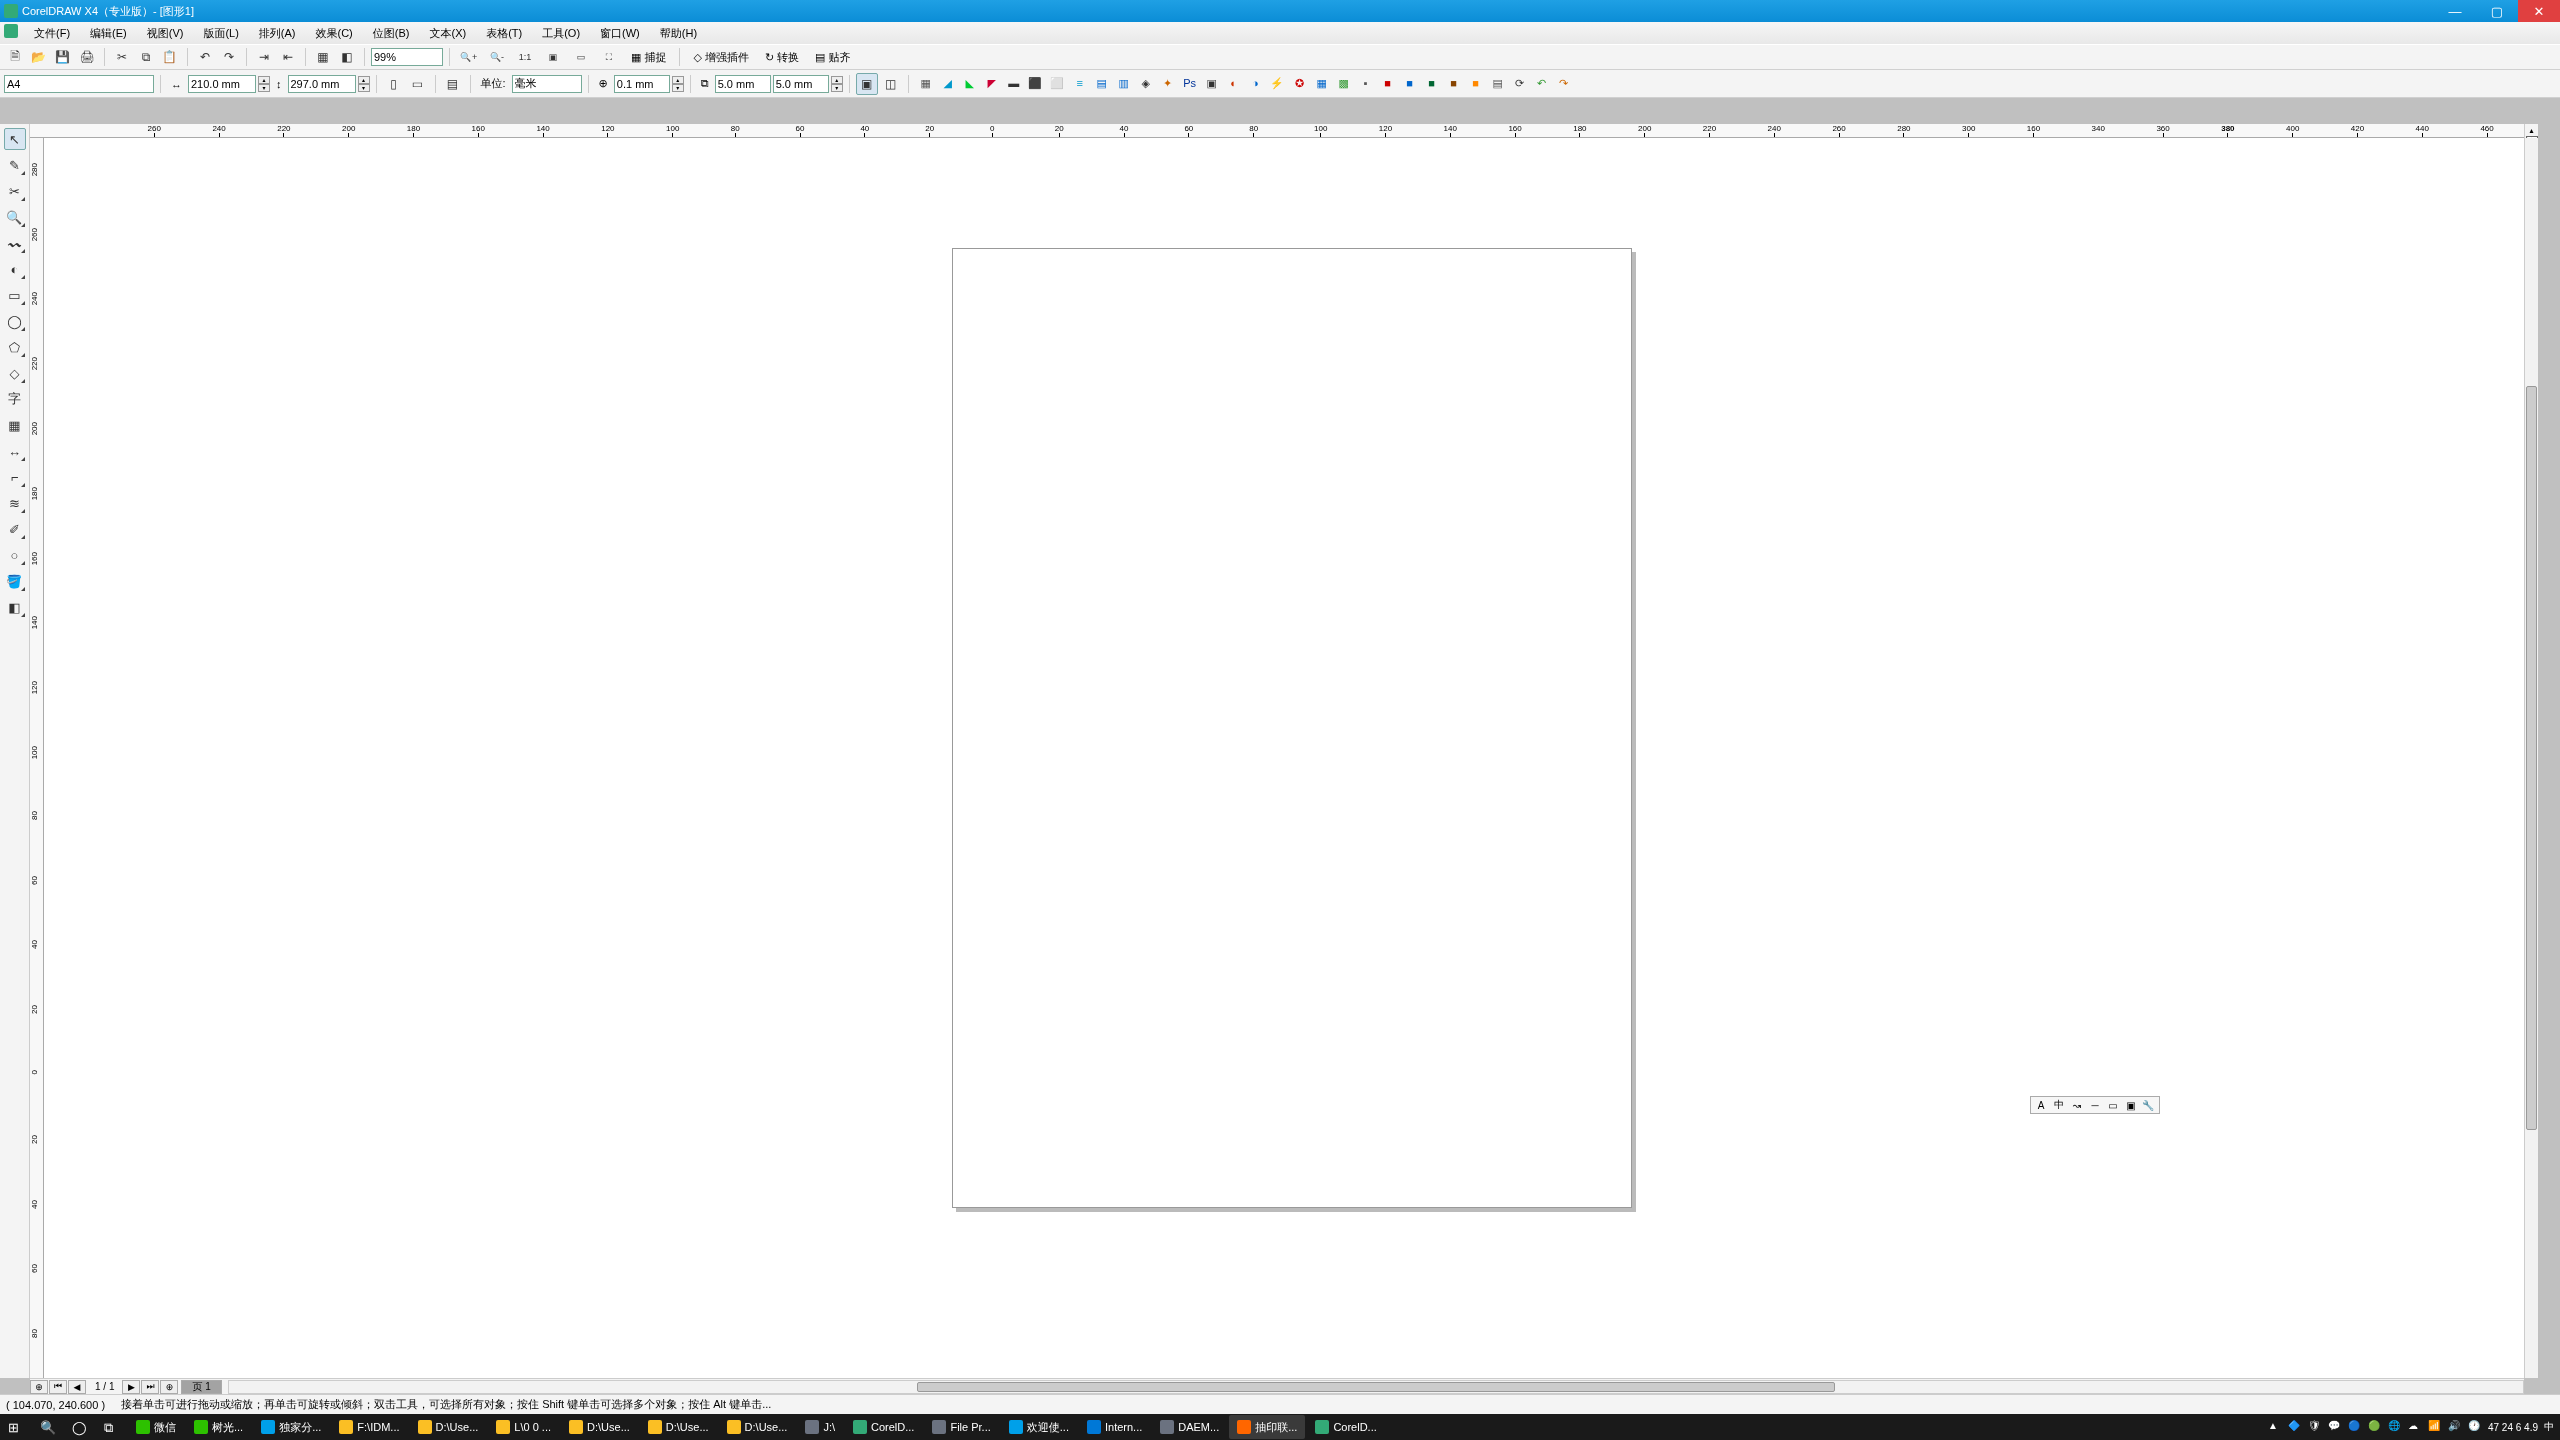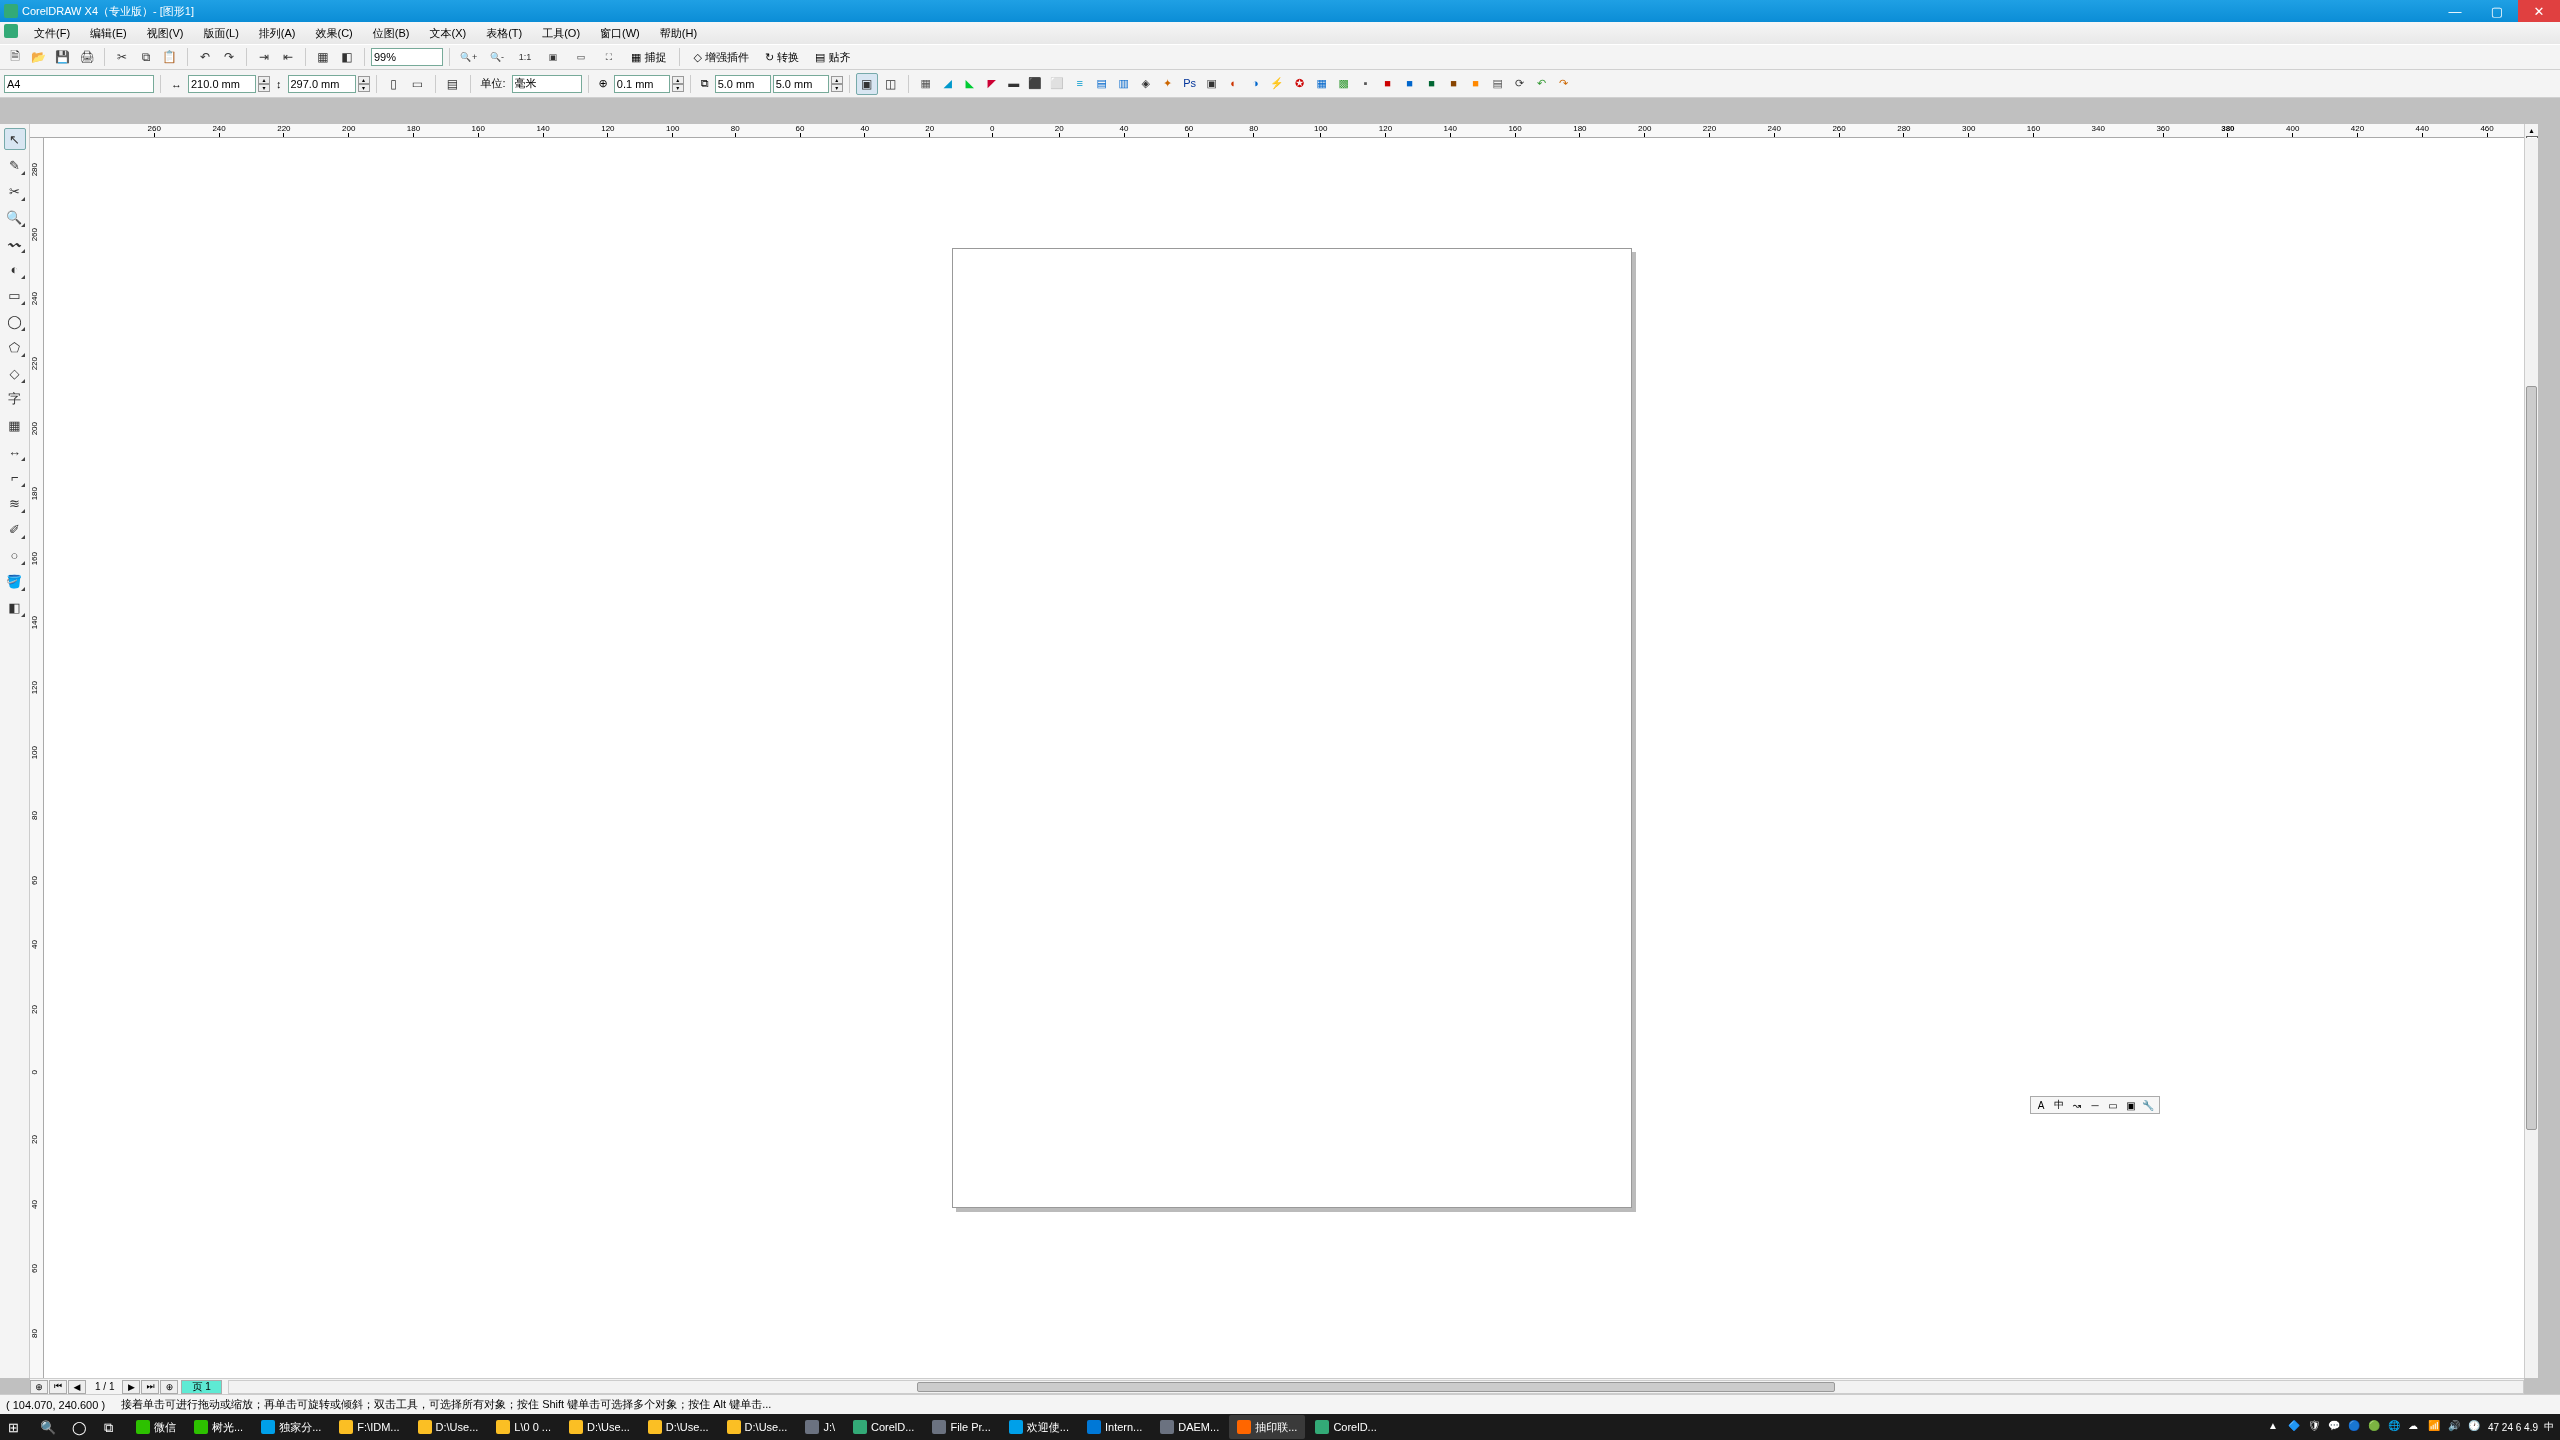--- a/index.html
+++ b/index.html
@@ -55,21 +55,21 @@
 .canvas-area { position:absolute; left:44px; top:138px; right:36px; bottom:62px; background:#fff; overflow:hidden; }
 .scroll-v { position:absolute; right:22px; top:138px; width:14px; bottom:62px; background:#f2f2f2; border-left:1px solid #ccc; }
 .scroll-v .thumb { position:absolute; left:1px; right:1px; top:20%; height:60%; background:#ccc; border:1px solid #999; border-radius:2px; }
 
 
 .page { position:absolute; left:908px; top:110px; width:680px; height:960px; background:#fff; border:1px solid #999; box-shadow:4px 4px 0 #bbb; }
 
 
 .pagenav { position:absolute; left:30px; right:36px; bottom:46px; height:16px; background:#f4f4f4; display:flex; align-items:center; font-size:10px; border-top:1px solid #ccc; }
 .navbtn { width:18px; height:14px; border:1px solid #aaa; background:#eee; display:flex; align-items:center; justify-content:center; font-size:9px; margin-right:1px; }
-.page-tab { height:14px; padding:0 10px; border:1px solid #aaa; background:#5eead4; display:flex; align-items:center; margin-left:2px; }
+.page-tab { height:14px; padding:0 10px; border:1px solid #aaa; background:#a3a3a3; display:flex; align-items:center; margin-left:2px; }
 .hscroll { flex:1; height:14px; background:#f2f2f2; border:1px solid #ccc; margin-left:6px; position:relative; }
 .hscroll .thumb { position:absolute; top:1px; bottom:1px; left:30%; width:40%; background:#ccc; border:1px solid #999; border-radius:2px; }
 
 
 .mini-toolbar { position:absolute; right:400px; top:1096px; height:18px; background:#f6f6f6; border:1px solid #aaa; display:flex; align-items:center; padding:0 2px; gap:2px; }
 .mini-toolbar .mtbtn { width:16px; height:16px; border:1px solid transparent; font-size:10px; display:flex; align-items:center; justify-content:center; }
 
 
 .statusbar { position:absolute; left:0; right:0; bottom:26px; height:20px; background:#f4f4f4; border-top:1px solid #ccc; display:flex; align-items:center; font-size:11px; padding:0 6px; gap:16px; }
 .fillindic { position:absolute; right:10px; bottom:28px; display:flex; gap:2px; }

